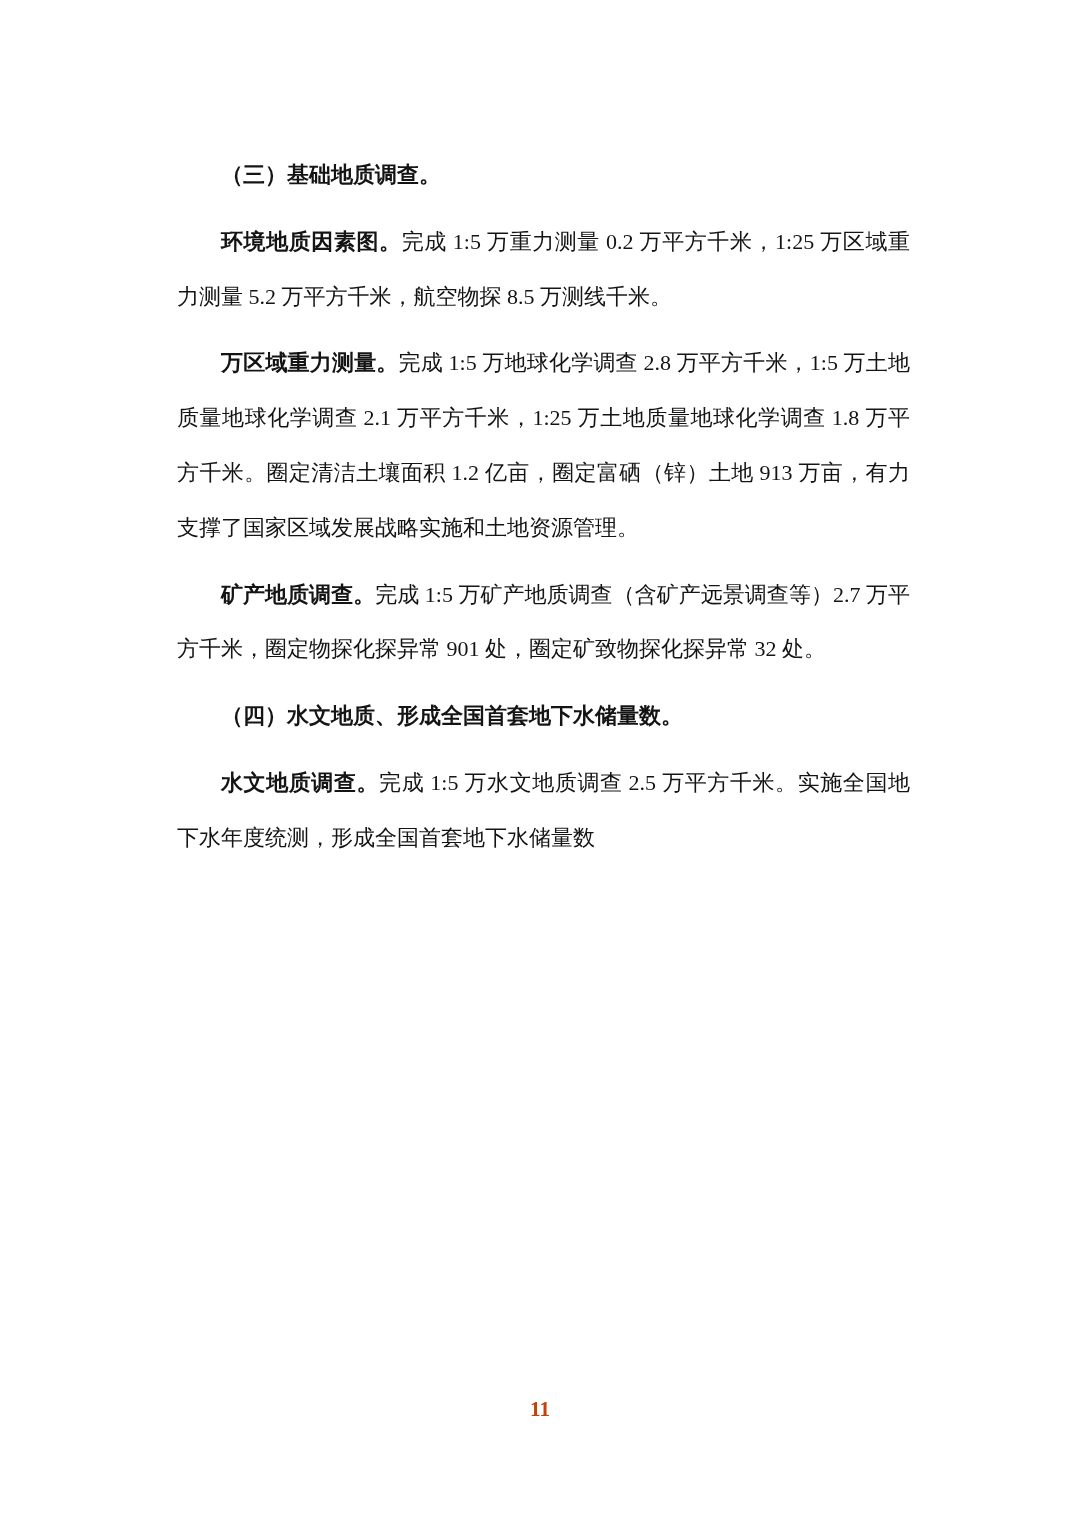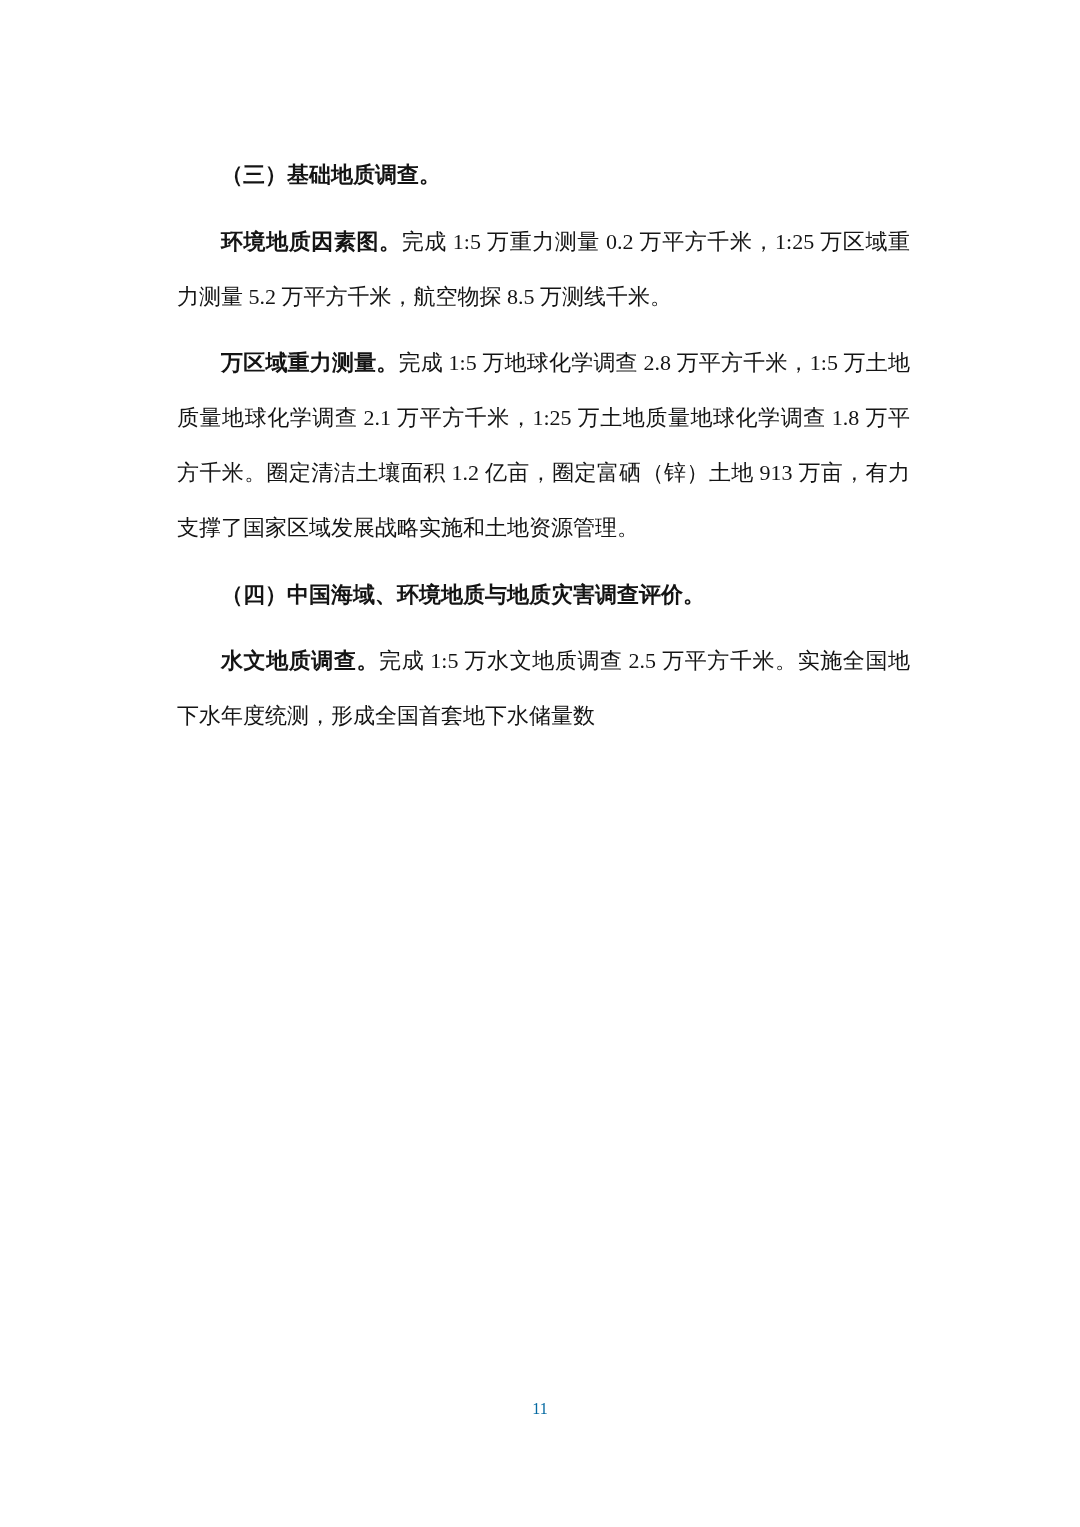--- a/index.html
+++ b/index.html
@@ -36,38 +36,40 @@
   }
   .para.section-heading {
     font-weight: bold;
   }
   .page-number {
     position: absolute;
     top: 1396px;
     left: 0;
     width: 100%;
     text-align: center;
-    font-size: 16px;
+    font-size: 21px;
     line-height: 26px;
-    color: #0369a1;
+    color: #c2410c;
+    font-weight: bold;
   }
 </style>
 </head>
 <body>
 
 <div class="page">
   <div class="text-block">
     <p class="para section-heading"><b class="para-label">（三）基础地质调查。</b><span class="para-text"></span></p>
 
 
     <p class="para body"><b class="para-label">环境地质因素图。</b><span class="para-text">完成 1:5 万重力测量 0.2 万平方千米，1:25 万区域重力测量 5.2 万平方千米，航空物探 8.5 万测线千米。</span></p>
 
     <p class="para body"><b class="para-label">万区域重力测量。</b><span class="para-text">完成 1:5 万地球化学调查 2.8 万平方千米，1:5 万土地质量地球化学调查 2.1 万平方千米，1:25 万土地质量地球化学调查 1.8 万平方千米。圈定清洁土壤面积 1.2 亿亩，圈定富硒（锌）土地 913 万亩，有力支撑了国家区域发展战略实施和土地资源管理。</span></p>
 
+    <p class="para body"><b class="para-label">矿产地质调查。</b><span class="para-text">完成 1:5 万矿产地质调查（含矿产远景调查等）2.7 万平方千米，圈定物探化探异常 901 处，圈定矿致物探化探异常 32 处。</span></p>
 
 
-    <p class="para section-heading"><b class="para-label">（四）中国海域、环境地质与地质灾害调查评价。</b><span class="para-text"></span></p>
+    <p class="para section-heading"><b class="para-label">（四）水文地质、形成全国首套地下水储量数。</b><span class="para-text"></span></p>
 
     <p class="para body"><b class="para-label">水文地质调查。</b><span class="para-text">完成 1:5 万水文地质调查 2.5 万平方千米。实施全国地下水年度统测，形成全国首套地下水储量数</span></p>
   </div>
 
   <div class="page-number">11</div>
 </div>
 
 </body></html>

